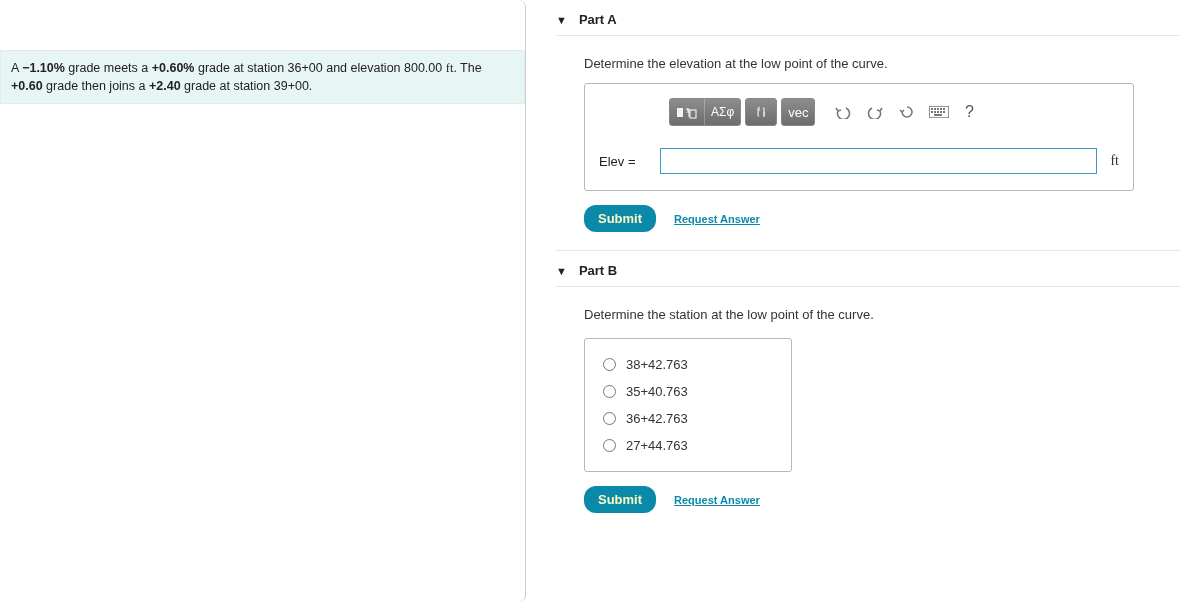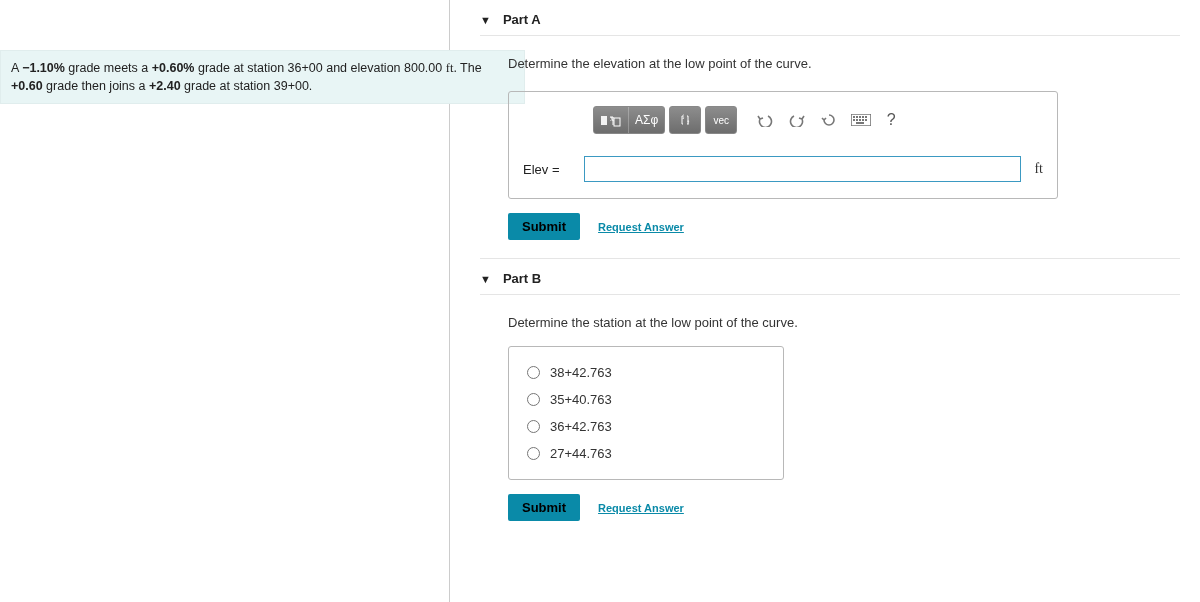--- a/index.html
+++ b/index.html
@@ -9,23 +9,24 @@
     font-size: 13px;
     color: #333;
     background: #fff;
   }
   .page {
     display: flex;
     width: 1200px;
     height: 602px;
   }
   .left-col {
-    width: 450px;
+    width: 526px;
     padding-top: 50px;
     border-right: 1px solid #ccc;
+    border-radius: 7px;
   }
   .problem-box {
     background: #e8f5f5;
     padding: 8px 10px;
     font-size: 12.5px;
     line-height: 1.45;
     color: #222;
     border: 1px solid #e0eded;
     width: 525px;
   }
@@ -47,21 +48,21 @@
   }
   .part-header .caret {
     margin-right: 12px;
     font-size: 11px;
     color: #222;
   }
   .part-body {
     padding: 20px 0 18px 28px;
     border-bottom: 1px solid #e5e5e5;
   }
-  .prompt-line { margin-bottom: 20px; font-size: 13px; }
+  .prompt-line { margin-bottom: 12px; font-size: 13px; }
   .instr-line { margin-bottom: 14px; font-size: 13px; font-weight: 700; }
 
   .answer-frame {
     border: 1px solid #b8b8b8;
     border-radius: 3px;
     padding: 14px 14px 16px 14px;
     width: 550px;
   }
   .toolbar {
     display: flex;
@@ -113,41 +114,41 @@
     border: 1px solid #3b99c2;
     padding: 2px 6px;
     font-size: 13px;
     outline: none;
   }
   .answer-unit { font-family: Georgia,'Times New Roman',serif; font-size: 14px; }
 
   .actions { margin-top: 14px; display:flex; align-items:center; gap:18px; }
   .btn-submit {
     background: #0a8aa8;
-    color: #000000;
+    color: #fef9c3;
     border: none;
     padding: 6px 14px;
     font-size: 13px;
     font-weight: 700;
-    border-radius: 2px;
+    border-radius: 12px;
     cursor: pointer;
   }
   .link-request {
     color: #0a8aa8;
     font-weight: 700;
     font-size: 11px;
     text-decoration: underline;
     cursor: pointer;
   }
 
   .mc-frame {
     border: 1px solid #b8b8b8;
     border-radius: 3px;
     padding: 12px 18px;
-    width: 276px;
+    width: 208px;
   }
   .mc-option {
     display: flex;
     align-items: center;
     gap: 10px;
     padding: 6px 0;
     font-size: 13px;
   }
   .mc-option input { margin:0; }
 </style>
@@ -185,21 +186,21 @@
             <span class="tb-btn">
               <svg width="14" height="14" viewBox="0 0 14 14">
                   <path d="M4 3 L4 11 M10 3 L10 11 M4 3 L5 3 M4 11 L5 11 M9 3 L10 3 M9 11 L10 11" stroke="#fff" stroke-width="1" fill="none"></path>
                   <path d="M4 11 L10 3" stroke="#fff" stroke-width="0" fill="none"></path>
                   <text x="3" y="6" font-size="8" fill="#fff">↓</text>
                   <text x="8" y="12" font-size="8" fill="#fff">↑</text>
                 </svg>
             </span>
           </div>
           <div class="tb-group">
-            <span class="tb-btn" style="font-size:10px;text-align:right;">vec</span>
+            <span class="tb-btn" style="font-size:13px;text-align:right;">vec</span>
           </div>
           <span style="width:6px;"></span>
           <span class="tb-flat">
             <svg width="18" height="14" viewBox="0 0 18 14">
                 <path d="M12 3 A6 6 0 1 1 4 6 M4 6 L2 3 M4 6 L7 5"></path>
               </svg>
           </span>
           <span class="tb-flat">
             <svg width="18" height="14" viewBox="0 0 18 14">
                 <path d="M6 3 A6 6 0 1 0 14 6 M14 6 L16 3 M14 6 L11 5"></path>

